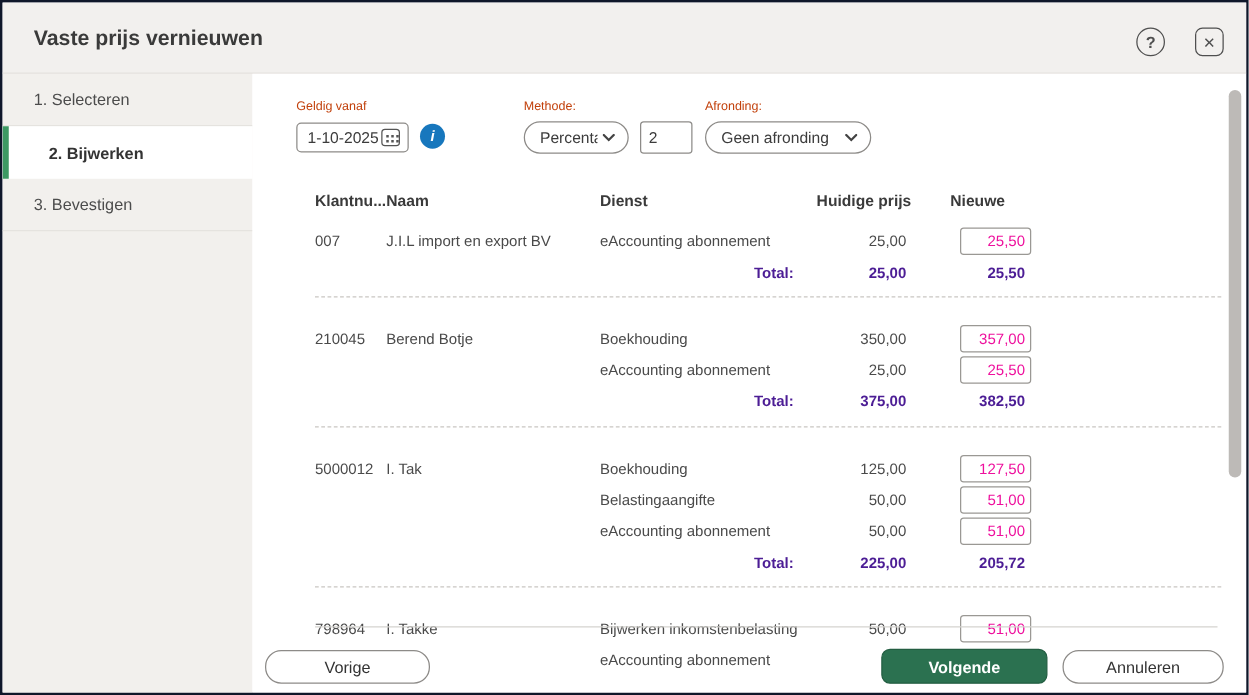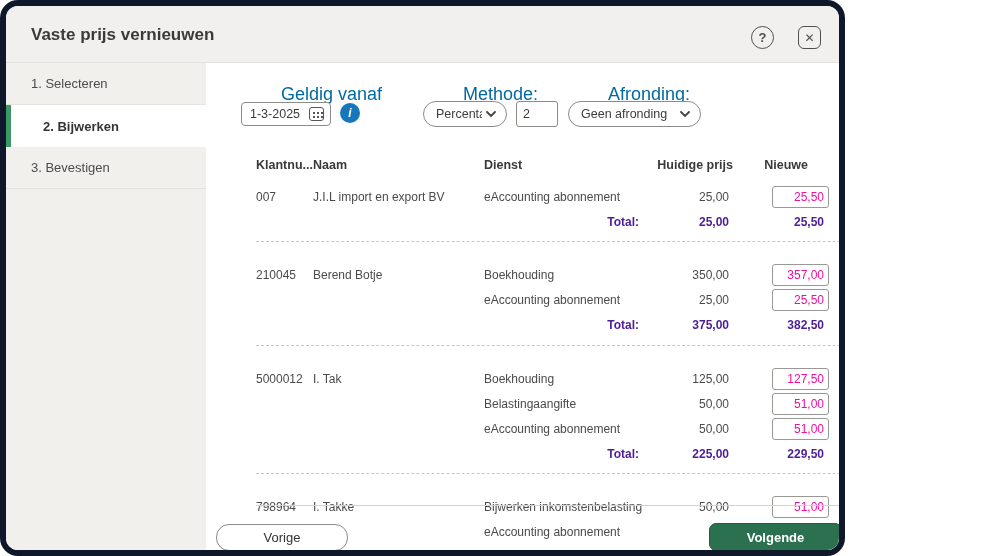--- a/index.html
+++ b/index.html
@@ -1,20 +1,20 @@
 <!DOCTYPE html>
 <html><head>
 <meta charset="utf-8">
 <style>
   * { box-sizing: border-box; margin: 0; padding: 0; }
   html,body { width: 999px; height: 556px; background:#fff; }
   body { font-family: "Liberation Sans", "DejaVu Sans", sans-serif; color:#3f3f3f; }
 
-  .dialog { position:relative; width:845px; height:556px; background:#fff;
-            border-radius:18px; overflow:hidden; border:6px solid #0f172a; }
+  .dialog { position:relative; width:999px; height:556px; background:#fff;
+            border-radius:0; overflow:hidden; border:2px solid #0f172a; }
 
   
   .hdr { position:relative; height:57px; background:#f2f0ee; border-bottom:1px solid #e3e1dd; }
   .hdr-title { position:absolute; left:25px; top:19px; font-size:17px; font-weight:bold; color:#3a3a3a; }
   .icon-round { position:absolute; top:20px; width:23px; height:23px; border:1.7px solid #4f4f4f;
                 display:flex; align-items:center; justify-content:center; font-size:13px; font-weight:bold;
                 color:#4f4f4f; cursor:pointer; background:transparent; }
   .help { right:65px; border-radius:50%; }
   .close { right:18px; border-radius:6px; font-size:12px; }
 
@@ -22,21 +22,21 @@
   .bodyrow { display:flex; height:499px; }
   .sidebar { width:200px; background:#f2f0ed; flex:none; }
   .step { height:42px; display:flex; align-items:center; padding-left:25px; font-size:13px;
           color:#4c4c4c; border-bottom:1px solid #e5e3df; cursor:pointer; }
   .step.active { background:#fff; font-weight:bold; color:#333; border-bottom:none;
                  border-left:5px solid #3d9963; padding-left:32px; }
 
   .content { position:relative; flex:1; background:#fff; }
 
   
-  .tlabel { position:absolute; font-size:18px; color:#0369a1;margin-left:40px; }
+  .tlabel { position:absolute; font-size:10px; color:#c2410c; }
   .ctl { position:absolute; border:1px solid #8d8b88; background:#fff; font-size:12.5px; color:#3c3c3c; }
   .datebox { left:35px; top:39px; width:90px; height:24px; border-radius:4px;
              display:flex; align-items:center; justify-content:space-between; padding:0 6px 0 8px; }
   .cal { position:relative; width:15px; height:14px; border:1.4px solid #555; border-radius:3px; cursor:pointer; }
   .cal::after { content:""; position:absolute; left:3px; top:4px; width:2px; height:2px; background:#555;
                 box-shadow:4px 0 #555, 8px 0 #555, 0 4px #555, 4px 4px #555, 8px 4px #555; }
   .info { position:absolute; left:134px; top:40px; width:20px; height:20px; border-radius:50%;
           background:#1777bd; color:#fff; font-weight:bold; font-size:12px; font-style:italic;
           display:flex; align-items:center; justify-content:center; cursor:pointer; }
   .select { display:flex; align-items:center; justify-content:space-between;
@@ -103,21 +103,21 @@
     <div class="sidebar">
       <div class="step">1. Selecteren</div>
       <div class="step active">2. Bijwerken</div>
       <div class="step">3. Bevestigen</div>
     </div>
 
     <div class="content">
 
       <div class="tlabel" style="left:35px; top:21px;">Geldig vanaf</div>
       <div class="ctl datebox">
-        <span>1-3-2025</span>
+        <span>1-10-2025</span>
         <span class="cal"></span>
       </div>
       <div class="info">i</div>
 
       <div class="tlabel" style="left:217px; top:21px;">Methode:</div>
       <div class="ctl select sel-methode">
         <span class="txt">Percentage</span>
         <svg class="chev" width="10" height="7" viewBox="0 0 10 7">
             <path d="M1 1l4 4 4-4" fill="none" stroke="#444" stroke-width="1.8" stroke-linecap="round"></path>
           </svg>
@@ -216,21 +216,21 @@
             <div class="c-right">50,00</div>
             <div class="c-input">
                 <input class="nieuwe-input" value="51,00" style="">
               </div>
           </div>
           <div class="trow total">
             <div></div>
               <div></div>
             <div class="tl">Total:</div>
             <div class="c-right">225,00</div>
-            <div class="n-right">229,50</div>
+            <div class="n-right">205,72</div>
           </div>
         </div>
 
         <div class="group g4">
           <div class="hairline"></div>
           <div class="trow">
             <div>798964</div>
             <div>I. Takke</div>
             <div class="c-dienst">Bijwerken inkomstenbelasting</div>
             <div class="c-right">50,00</div>

